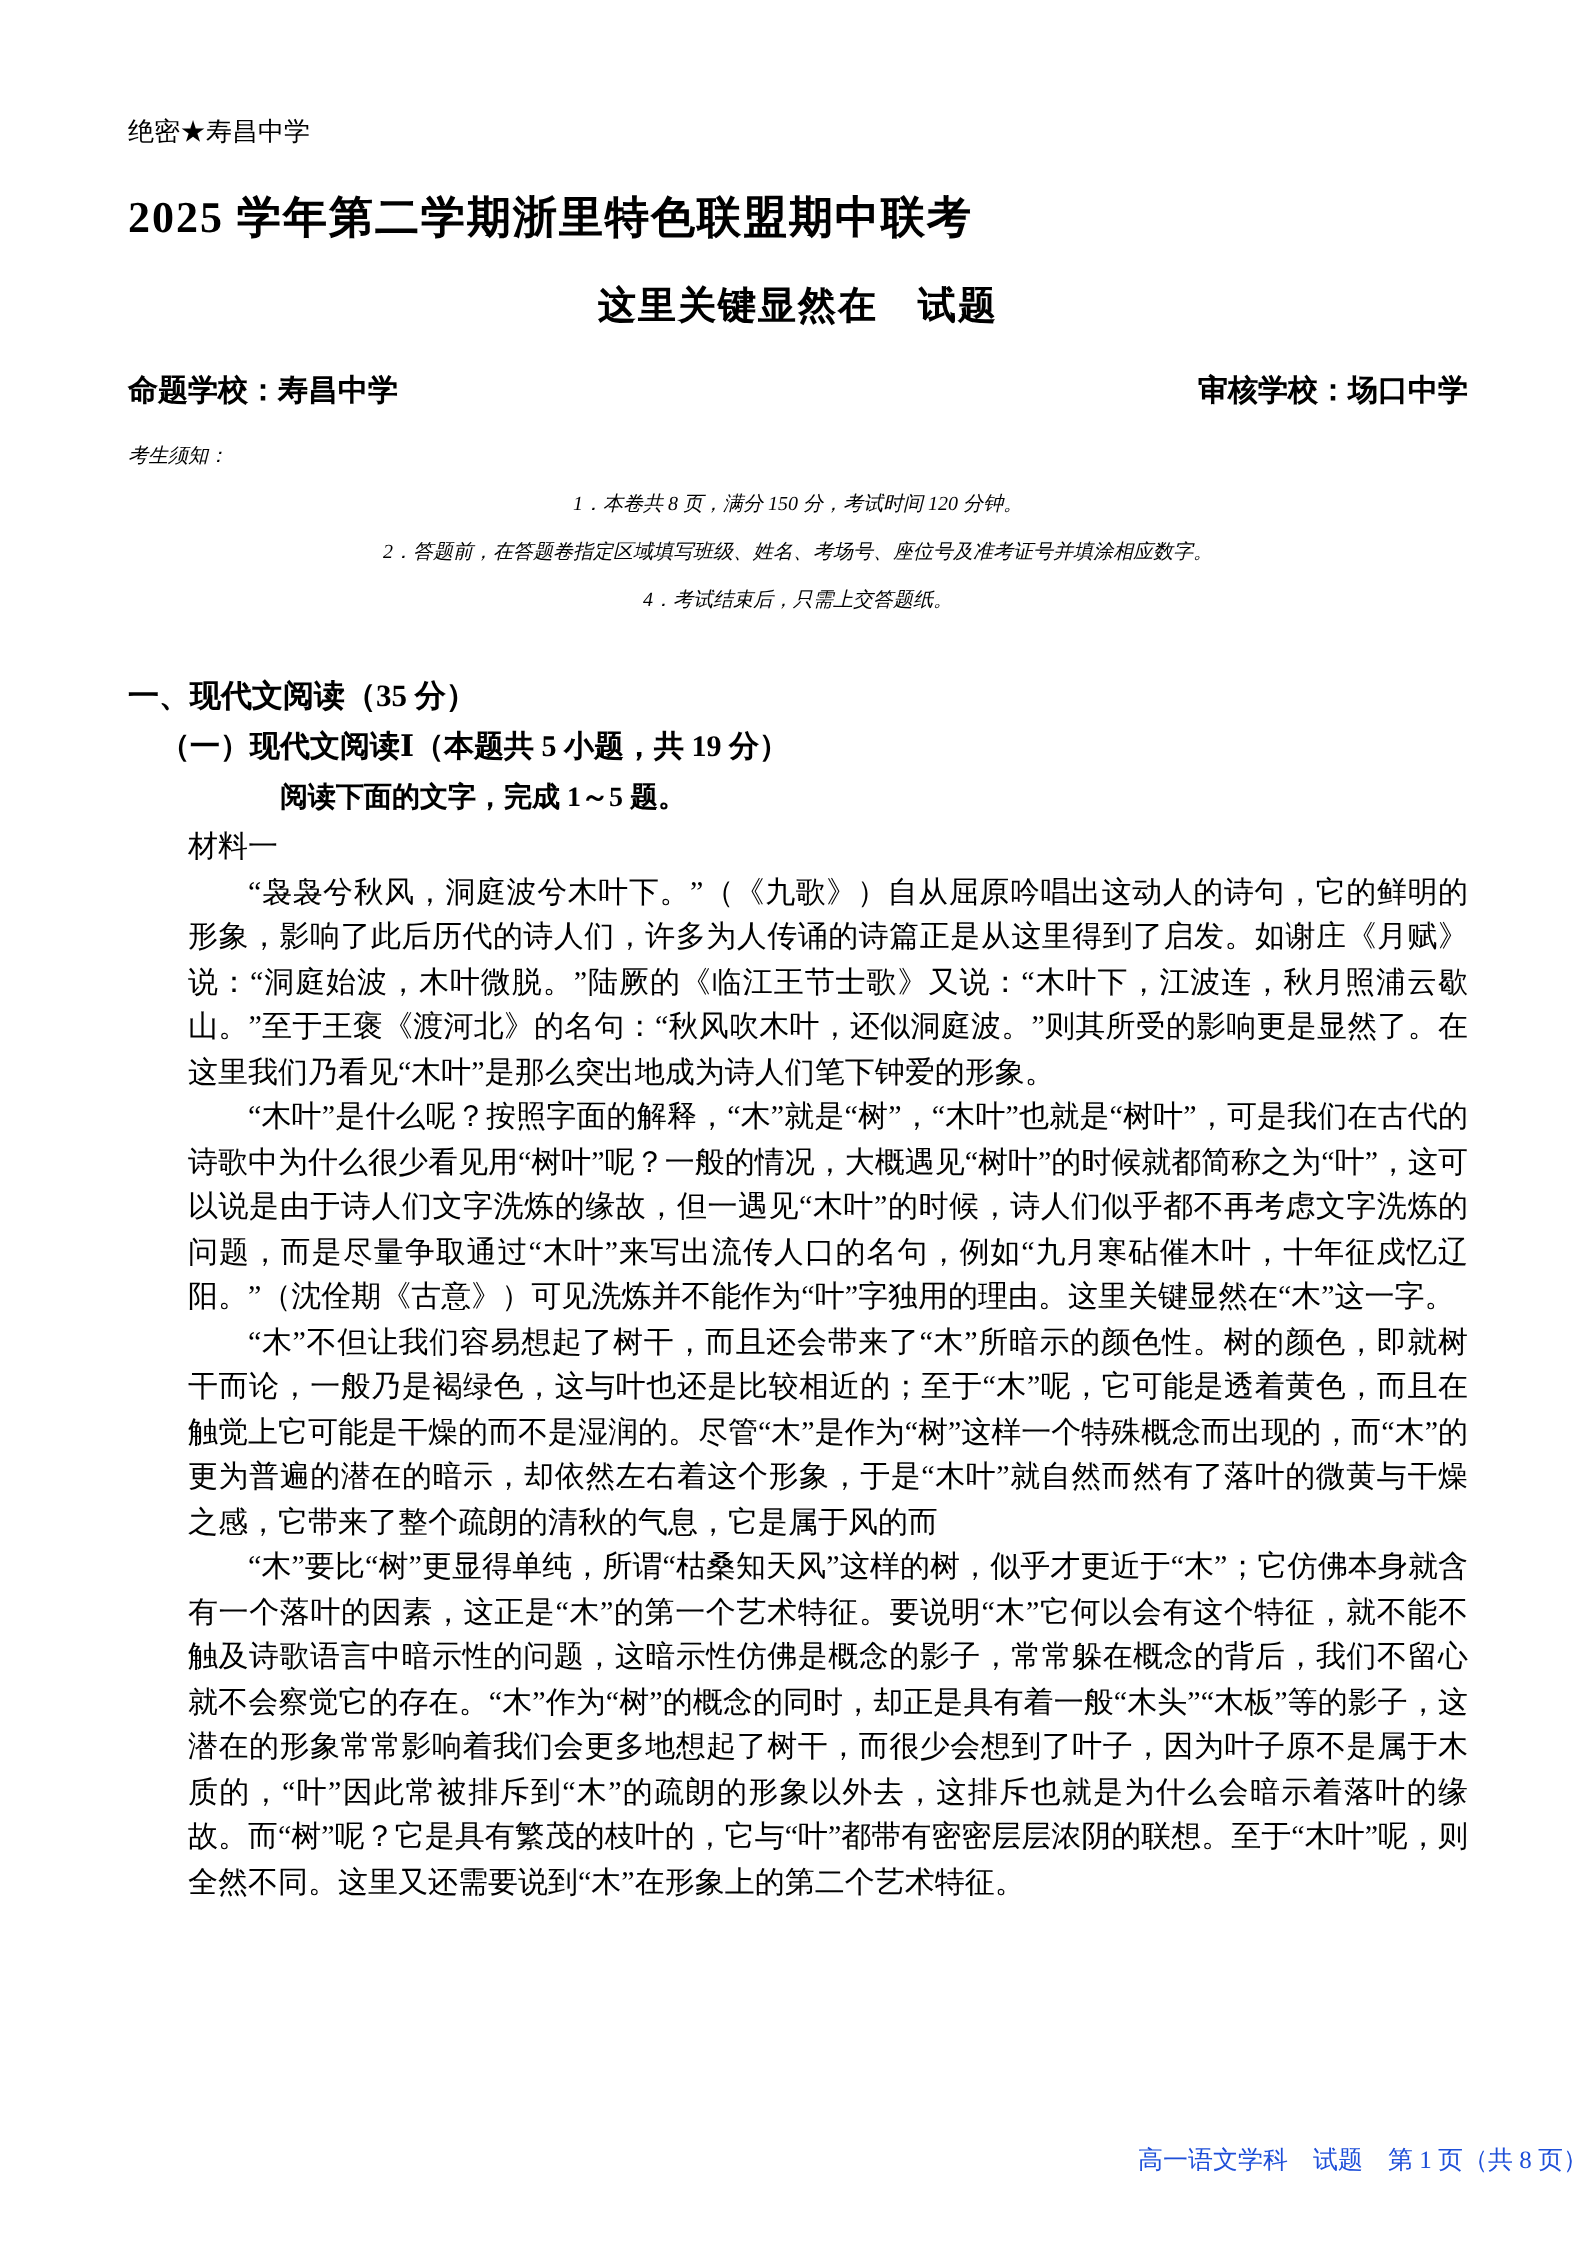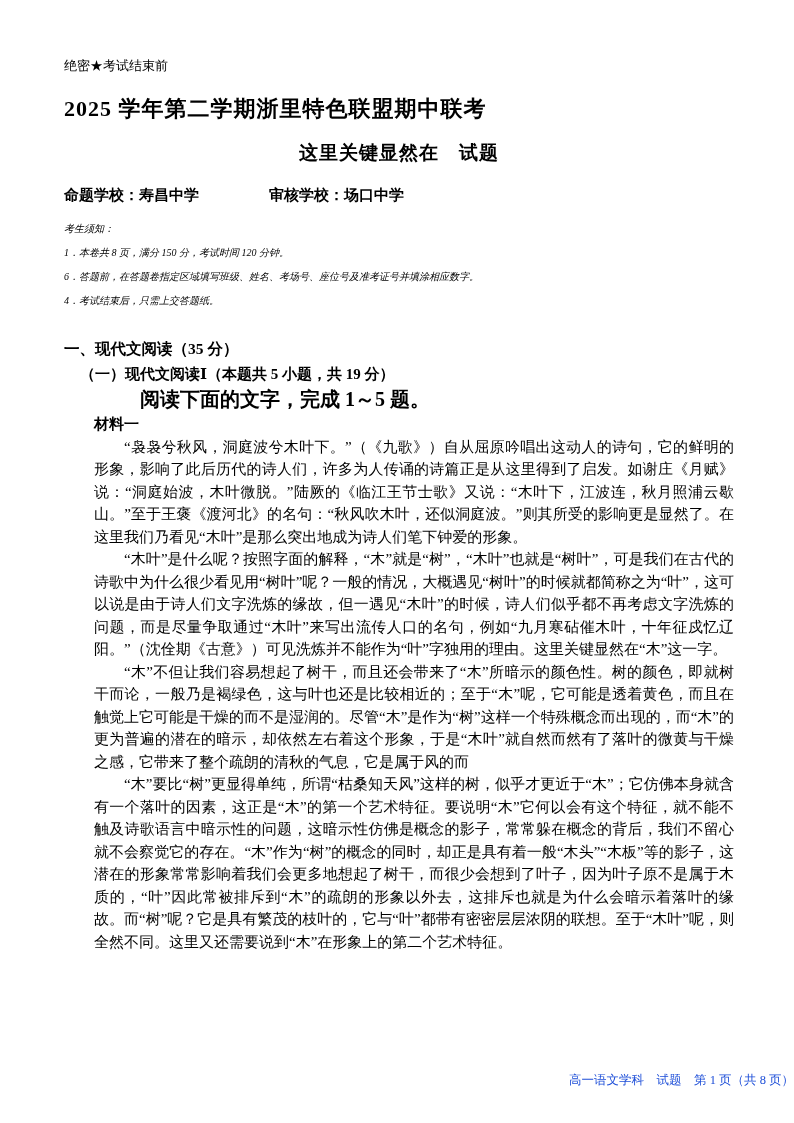--- a/index.html
+++ b/index.html
@@ -31,63 +31,62 @@
   }
   .subtitle {
     margin: 16px 0 0 0;
     text-align: center;
     font-size: 19px;
     font-weight: bold;
     letter-spacing: 1px;
   }
   .schools {
     display: flex;
-    justify-content: flex-start;
-    gap: 70px;
+    justify-content: space-between;
+    gap: 89px;
     margin-top: 20px;
     font-size: 15px;
     font-weight: bold;
   }
   .notice {
     margin-top: 12px;
     font-size: 10px;
     line-height: 24px;
     font-style: italic;
   }
   .notice-heading { line-height: 24px; }
-  .notice-item { line-height: 24px; }
+  .notice-item { line-height: 24px; text-align: center; }
   .section-heading {
     margin-top: 24px;
     font-size: 15.5px;
     font-weight: bold;
     line-height: 23px;
   }
   .sub-heading {
     margin-top: 3px;
     margin-left: 16px;
     font-size: 15px;
     font-weight: bold;
     line-height: 23px;
   }
   .instruction {
     margin-top: 2px;
     margin-left: 76px;
-    font-size: 20px;
+    font-size: 14px;
     font-weight: bold;
     line-height: 23px;
   }
   .material {
     margin-top: 2px;
     margin-left: 30px;
     width: 640px;
   }
   .material-label {
     font-size: 15px;
     line-height: 22.5px;
-    font-weight: bold;
   }
   .para {
     margin: 0;
     font-size: 15px;
     line-height: 22.5px;
     text-align: justify;
     text-indent: 2em;
   }
   .footer {
     position: absolute;
@@ -97,35 +96,35 @@
     text-align: right;
     font-size: 12.5px;
     color: #1d4ed8;
   }
 </style>
 </head>
 <body>
 
 <div class="page">
 
-  <div class="classification">绝密★考试结束前</div>
+  <div class="classification">绝密★寿昌中学</div>
 
   <h1 class="title">2025 学年第二学期浙里特色联盟期中联考</h1>
 
   <h2 class="subtitle">这里关键显然在　试题</h2>
 
   <div class="schools">
     <span>命题学校：寿昌中学</span>
     <span>审核学校：场口中学</span>
   </div>
 
   <div class="notice">
     <div class="notice-heading">考生须知：</div>
     <div class="notice-item">1．本卷共 8 页，满分 150 分，考试时间 120 分钟。</div>
-    <div class="notice-item">6．答题前，在答题卷指定区域填写班级、姓名、考场号、座位号及准考证号并填涂相应数字。</div>
+    <div class="notice-item">2．答题前，在答题卷指定区域填写班级、姓名、考场号、座位号及准考证号并填涂相应数字。</div>
     <div class="notice-item">4．考试结束后，只需上交答题纸。</div>
   </div>
 
   <div class="section-heading">一、现代文阅读（35 分）</div>
 
   <div class="sub-heading">（一）现代文阅读Ⅰ（本题共 5 小题，共 19 分）</div>
 
   <div class="instruction">阅读下面的文字，完成 1～5 题。</div>
 
   <div class="material">

